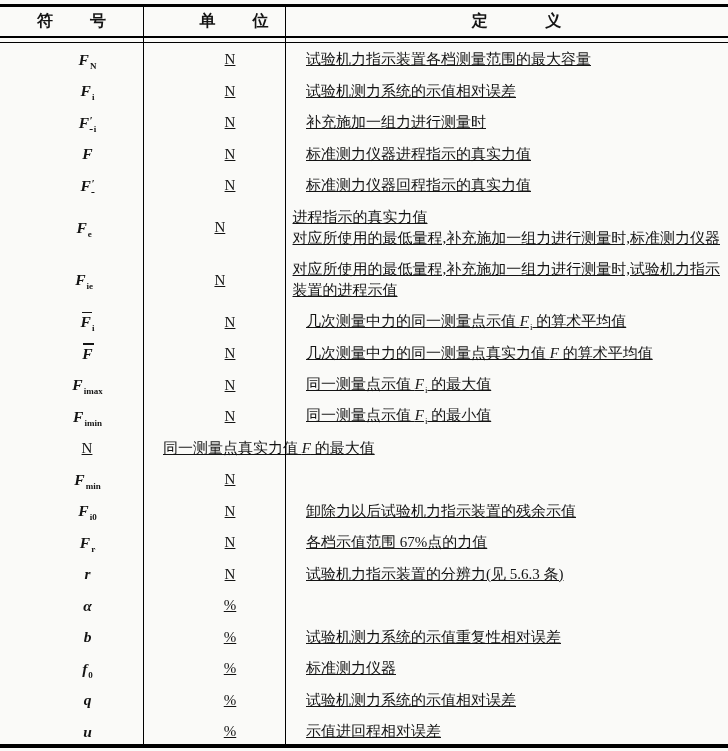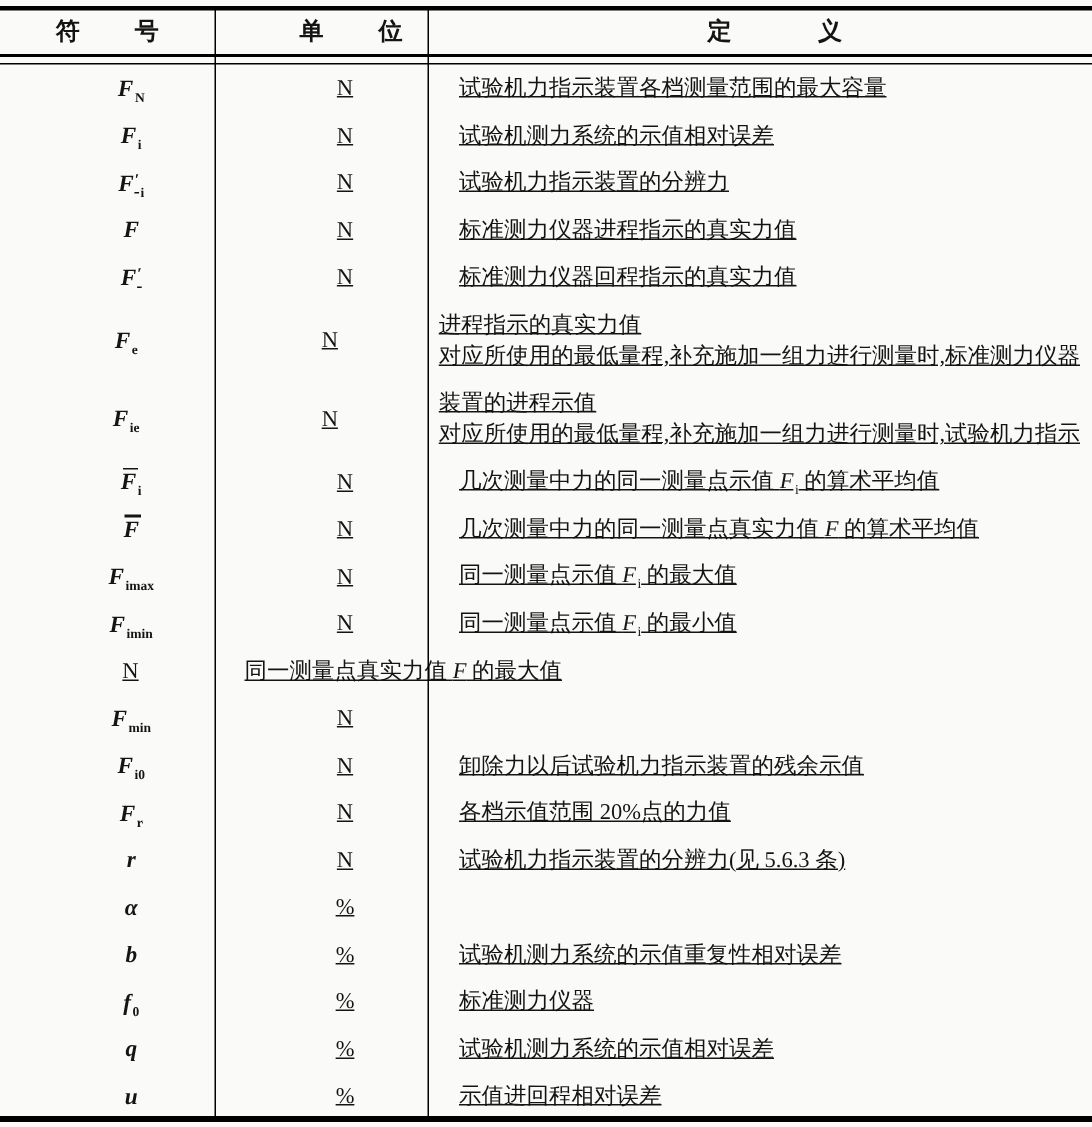--- a/index.html
+++ b/index.html
@@ -92,21 +92,21 @@
         <div class="cell c-def">
           <div class="def-line">试验机测力系统的示值相对误差</div>
         </div>
       </div>
       <div class="row">
         <div class="cell c-sym">
           <span class="sym"><span class="base">F</span><span class="prime">′</span><span class="sub">i</span></span>
         </div>
         <div class="cell c-unit">N</div>
         <div class="cell c-def">
-          <div class="def-line">试验机力指示装置的分辨力</div>
+          <div class="def-line">补充施加一组力进行测量时</div>
         </div>
       </div>
       <div class="row">
         <div class="cell c-sym">
           <span class="sym"><span class="base">F</span></span>
         </div>
         <div class="cell c-unit">N</div>
         <div class="cell c-def">
           <div class="def-line">标准测力仪器进程指示的真实力值</div>
         </div>
@@ -129,22 +129,22 @@
           <div class="def-line">进程指示的真实力值</div>
           <div class="def-line">对应所使用的最低量程,补充施加一组力进行测量时,标准测力仪器</div>
         </div>
       </div>
       <div class="row tall">
         <div class="cell c-sym">
           <span class="sym"><span class="base">F</span><span class="sub">ie</span></span>
         </div>
         <div class="cell c-unit">N</div>
         <div class="cell c-def">
+          <div class="def-line">对应所使用的最低量程,补充施加一组力进行测量时,试验机力指示</div>
           <div class="def-line">装置的进程示值</div>
-          <div class="def-line">对应所使用的最低量程,补充施加一组力进行测量时,试验机力指示</div>
         </div>
       </div>
       <div class="row">
         <div class="cell c-sym">
           <span class="sym"><span class="base bar">F</span><span class="sub">i</span></span>
         </div>
         <div class="cell c-unit">N</div>
         <div class="cell c-def">
           <div class="def-line">几次测量中力的同一测量点示值 <span class="mth">F<span class="sub">i</span></span> 的算术平均值</div>
         </div>
@@ -196,21 +196,21 @@
         <div class="cell c-def">
           <div class="def-line">卸除力以后试验机力指示装置的残余示值</div>
         </div>
       </div>
       <div class="row">
         <div class="cell c-sym">
           <span class="sym"><span class="base">F</span><span class="sub">r</span></span>
         </div>
         <div class="cell c-unit">N</div>
         <div class="cell c-def">
-          <div class="def-line">各档示值范围 20%点的力值</div>
+          <div class="def-line">各档示值范围 67%点的力值</div>
         </div>
       </div>
       <div class="row">
         <div class="cell c-sym">
           <span class="sym"><span class="base">r</span></span>
         </div>
         <div class="cell c-unit">N</div>
         <div class="cell c-def">
           <div class="def-line">试验机力指示装置的分辨力(见 5.6.3 条)</div>
         </div>

